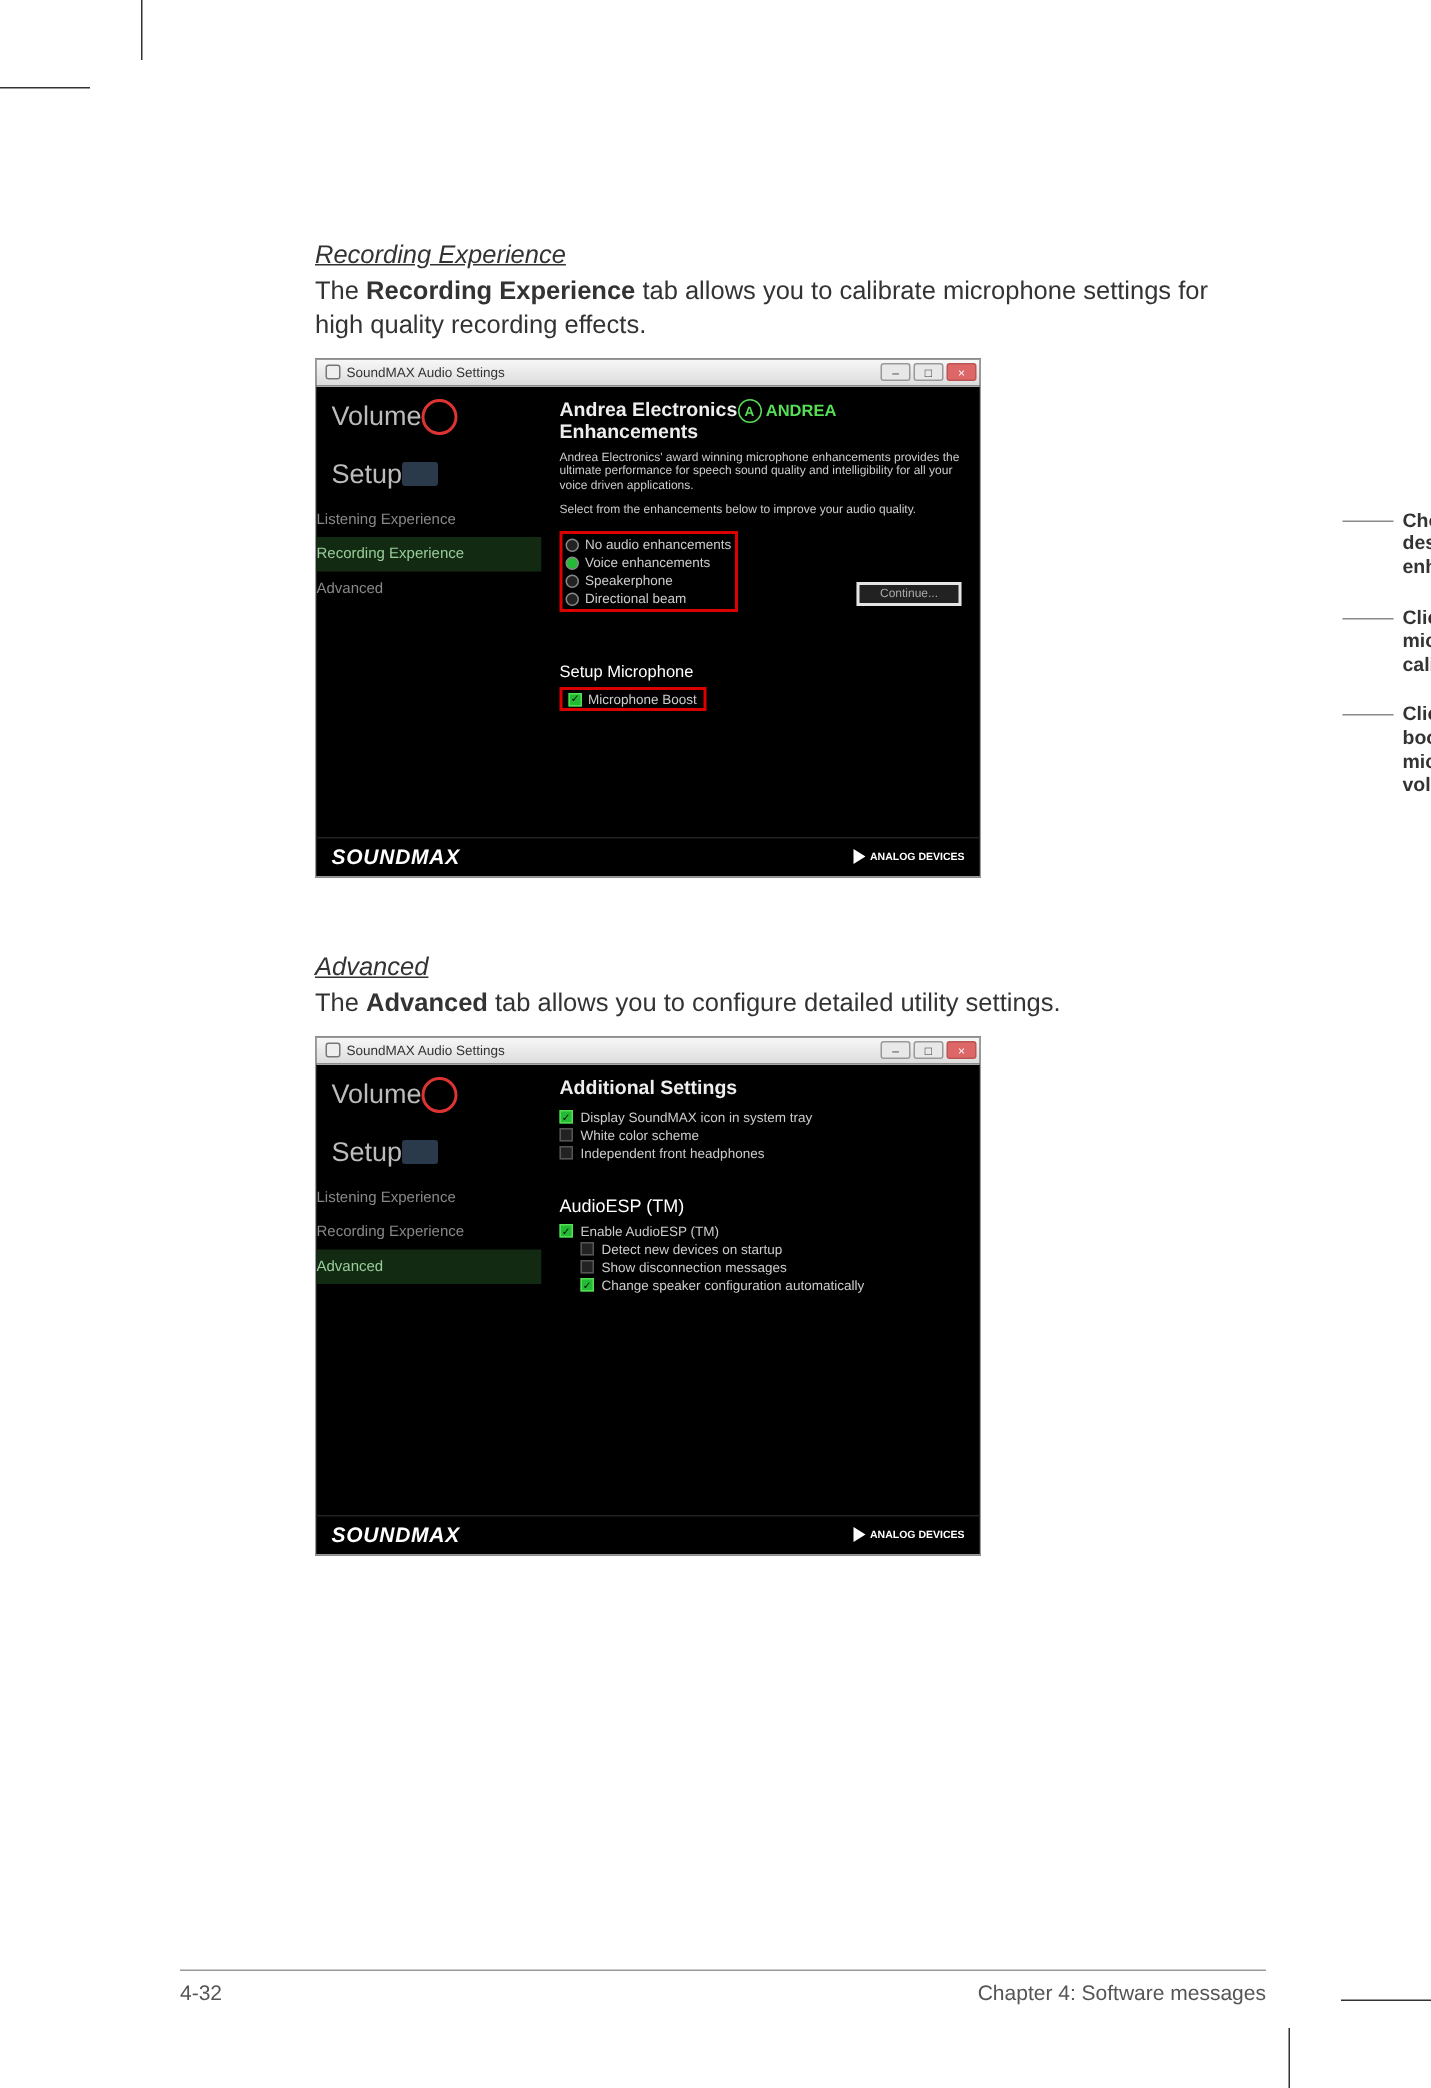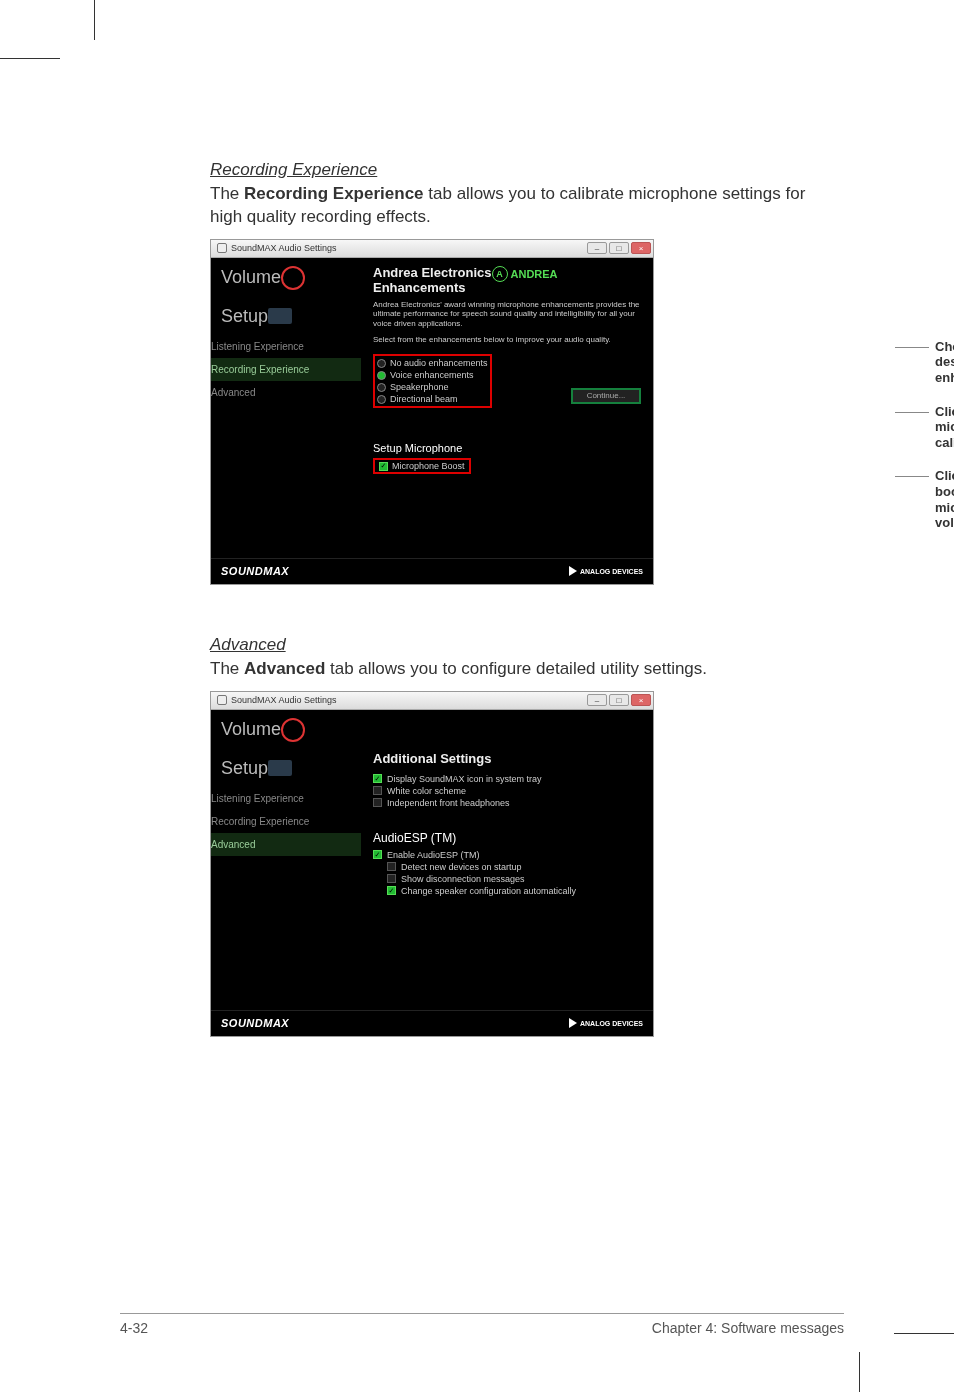--- a/index.html
+++ b/index.html
@@ -114,63 +114,63 @@
     width: 70px;
     height: 16px;
     background:#222;
     border:1px solid #555;
     display:flex;
     align-items:center;
     justify-content:center;
     font-size:8px;
     color:#aaa;
   }
-  .continue-btn.red { border:2px solid #15803d; }
+  .continue-btn.red { border:2px solid #e5e5e5; }
   .setup-mic-head { color:#fff; font-size:11px; margin-top: 30px; margin-bottom:4px; }
   .mic-boost {
     border:2px solid #d00;
     display:inline-flex;
     align-items:center;
     gap:4px;
     padding:1px 4px;
     color:#ccc;
   }
   .chk { width:9px; height:9px; background:#2b3; border:1px solid #5d5; display:flex; align-items:center; justify-content:center; font-size:7px; color:#000; }
   .chk.empty { background:#222; border-color:#555; }
   .footer {
     height: 26px;
     background:#000;
     border-top:1px solid #222;
     display:flex;
     justify-content:space-between;
     align-items:center;
     padding: 0 10px;
   }
-  .soundmax { color:#fff; font-weight:bold; font-style:italic; font-size:11px; letter-spacing:0.5px; }
+  .soundmax { color:#fff; font-weight:bold; font-style:italic; font-size:14px; letter-spacing:0.5px; }
   .analog { color:#fff; font-size:7px; font-weight:bold; display:flex; align-items:center; gap:3px; }
   .analog::before { content:""; width:0; height:0; border-left:8px solid #fff; border-top:5px solid transparent; border-bottom:5px solid transparent; }
   .callouts {
     position:absolute;
     left: 725px;
     font-size:13px;
     font-weight:bold;
     color:#333;
     line-height:1.2;
   }
   .callouts .co { margin-bottom: 18px; position:relative; }
   .callouts .co::before {
     content:"";
     position:absolute;
     left:-40px;
     top:8px;
     width:34px;
     height:1px;
     background:#888;
   }
-  .addl-settings .content-title { margin-bottom:6px;margin-top:34px; }
+  .addl-settings .content-title { margin-bottom:6px; }
   .addl-opt { display:flex; align-items:center; gap:5px; color:#ccc; padding:1px 0; }
   .audioesp-head { color:#fff; font-size:12px; margin: 22px 0 4px 0; }
   .sub-opt { margin-left: 14px; }
   .page-footer {
     position: absolute;
     bottom: 56px;
     left: 120px;
     right: 110px;
     border-top: 1px solid #999;
     padding-top: 6px;

